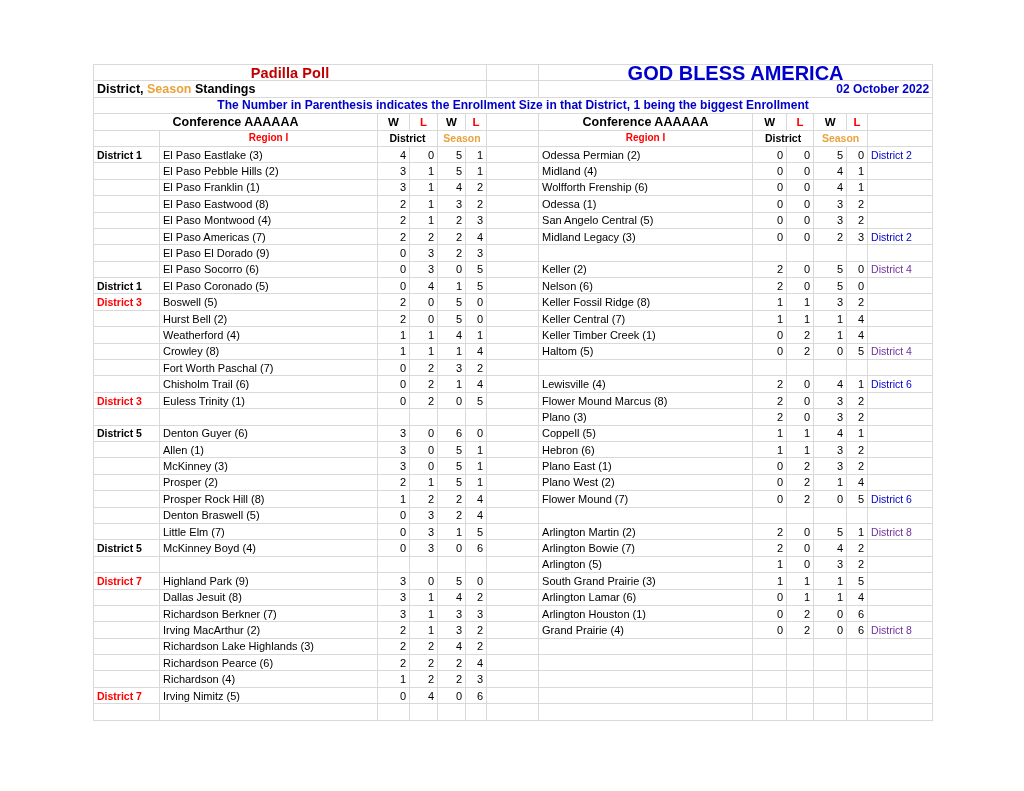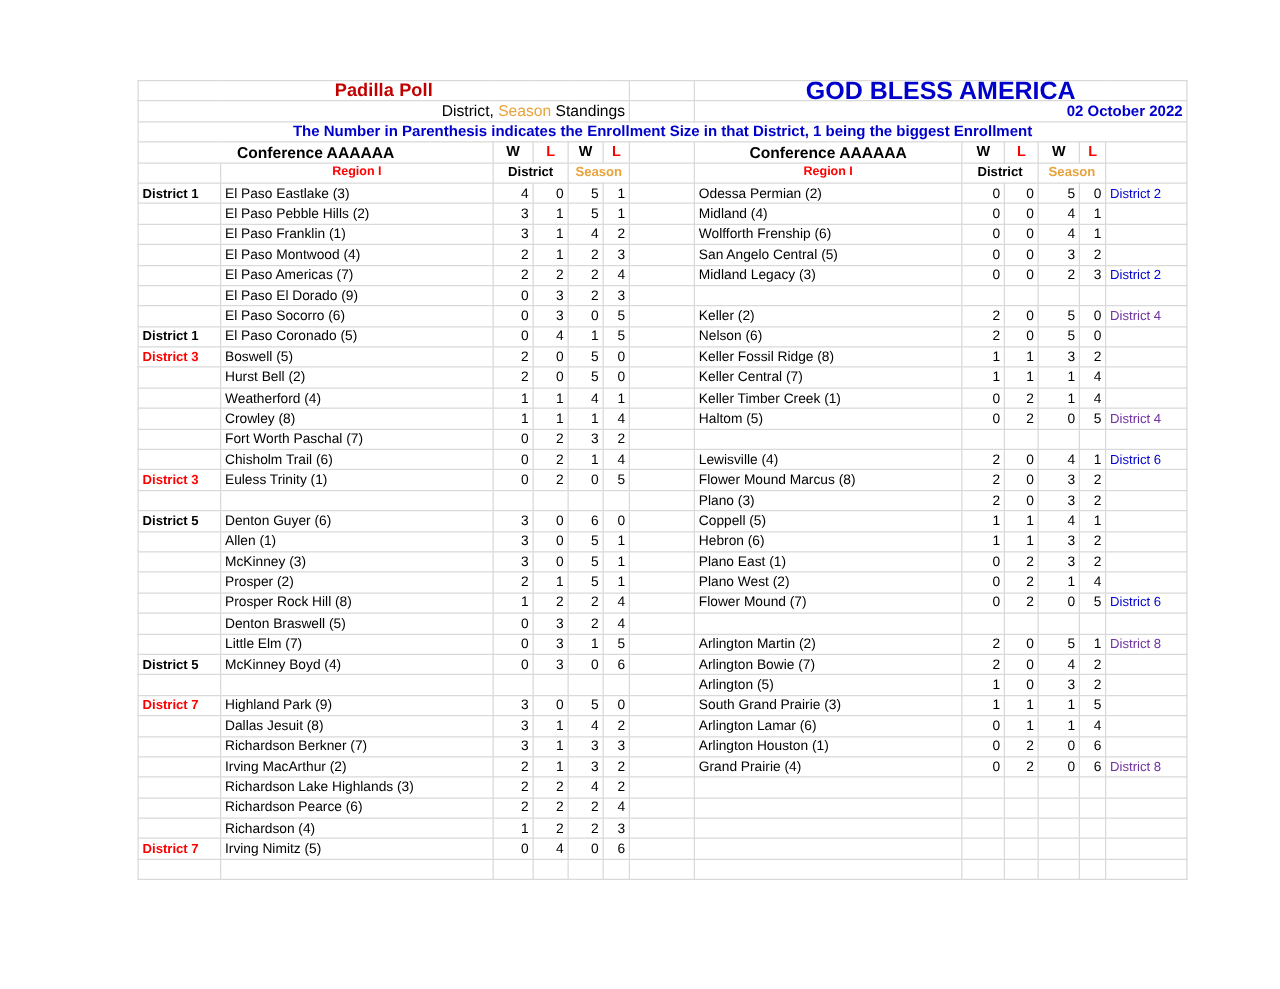--- a/index.html
+++ b/index.html
@@ -3,21 +3,21 @@
 <meta charset="utf-8">
 <style>
   html,body{margin:0;padding:0;background:#ffffff;}
   body{
     width:1024px;height:791px;
     font-family:"Liberation Sans","DejaVu Sans",sans-serif;
     -webkit-font-smoothing:antialiased;
   }
   #sheet{
     position:absolute;
-    left:110px; top:64px;
+    left:93px; top:64px;
     width:839px;
   }
   table.grid{
     border-collapse:collapse;
     table-layout:fixed;
     width:839px;
     font-size:11px;
     color:#000;
   }
   table.grid td{
@@ -52,21 +52,21 @@
   .orange{color:#e8a33d;}
   .black{color:#000000;}
 
   .title-main{
     font-size:14.5px;font-weight:bold;color:#c00000;text-align:center;
     letter-spacing:.1px;
   }
   .title-gba{
     font-size:20px;font-weight:bold;color:#0000cc;text-align:center;
   }
-  .sub-left{font-size:12.5px;font-weight:normal;text-align:right;}
+  .sub-left{font-size:12.5px;font-weight:bold;text-align:left;}
   .sub-right{font-size:12px;font-weight:bold;color:#0000cc;text-align:right;}
   .banner{font-size:12px;font-weight:bold;color:#0000cc;text-align:center;}
   .conf{font-size:12.5px;font-weight:bold;text-align:center;}
   .wl{font-size:11.5px;font-weight:bold;text-align:center;}
   .wl.l{color:#ff0000;}
   .region{font-size:10px;font-weight:bold;color:#ff0000;text-align:center;}
   .seg{font-size:10.5px;font-weight:bold;text-align:center;}
   .seg.season{color:#e8a33d;}
   .dist-cell{font-size:10.5px;font-weight:bold;padding-left:4px;}
   .dist-right{font-size:10.5px;font-weight:normal;padding-left:5px;}
@@ -179,20 +179,35 @@
           <td class=""></td>
           <td class="team">Wolfforth Frenship (6)</td>
           <td class="num">0</td>
           <td class="num">0</td>
           <td class="num">4</td>
           <td class="num">1</td>
           <td class="dist-right blue"></td>
         </tr>
         <tr>
           <td class="dist-cell black"></td>
+          <td class="team">El Paso Eastwood (8)</td>
+          <td class="num">2</td>
+          <td class="num">1</td>
+          <td class="num">3</td>
+          <td class="num">2</td>
+          <td class=""></td>
+          <td class="team">Odessa (1)</td>
+          <td class="num">0</td>
+          <td class="num">0</td>
+          <td class="num">3</td>
+          <td class="num">2</td>
+          <td class="dist-right blue"></td>
+        </tr>
+        <tr>
+          <td class="dist-cell black"></td>
           <td class="team">El Paso Montwood (4)</td>
           <td class="num">2</td>
           <td class="num">1</td>
           <td class="num">2</td>
           <td class="num">3</td>
           <td class=""></td>
           <td class="team">San Angelo Central (5)</td>
           <td class="num">0</td>
           <td class="num">0</td>
           <td class="num">3</td>

